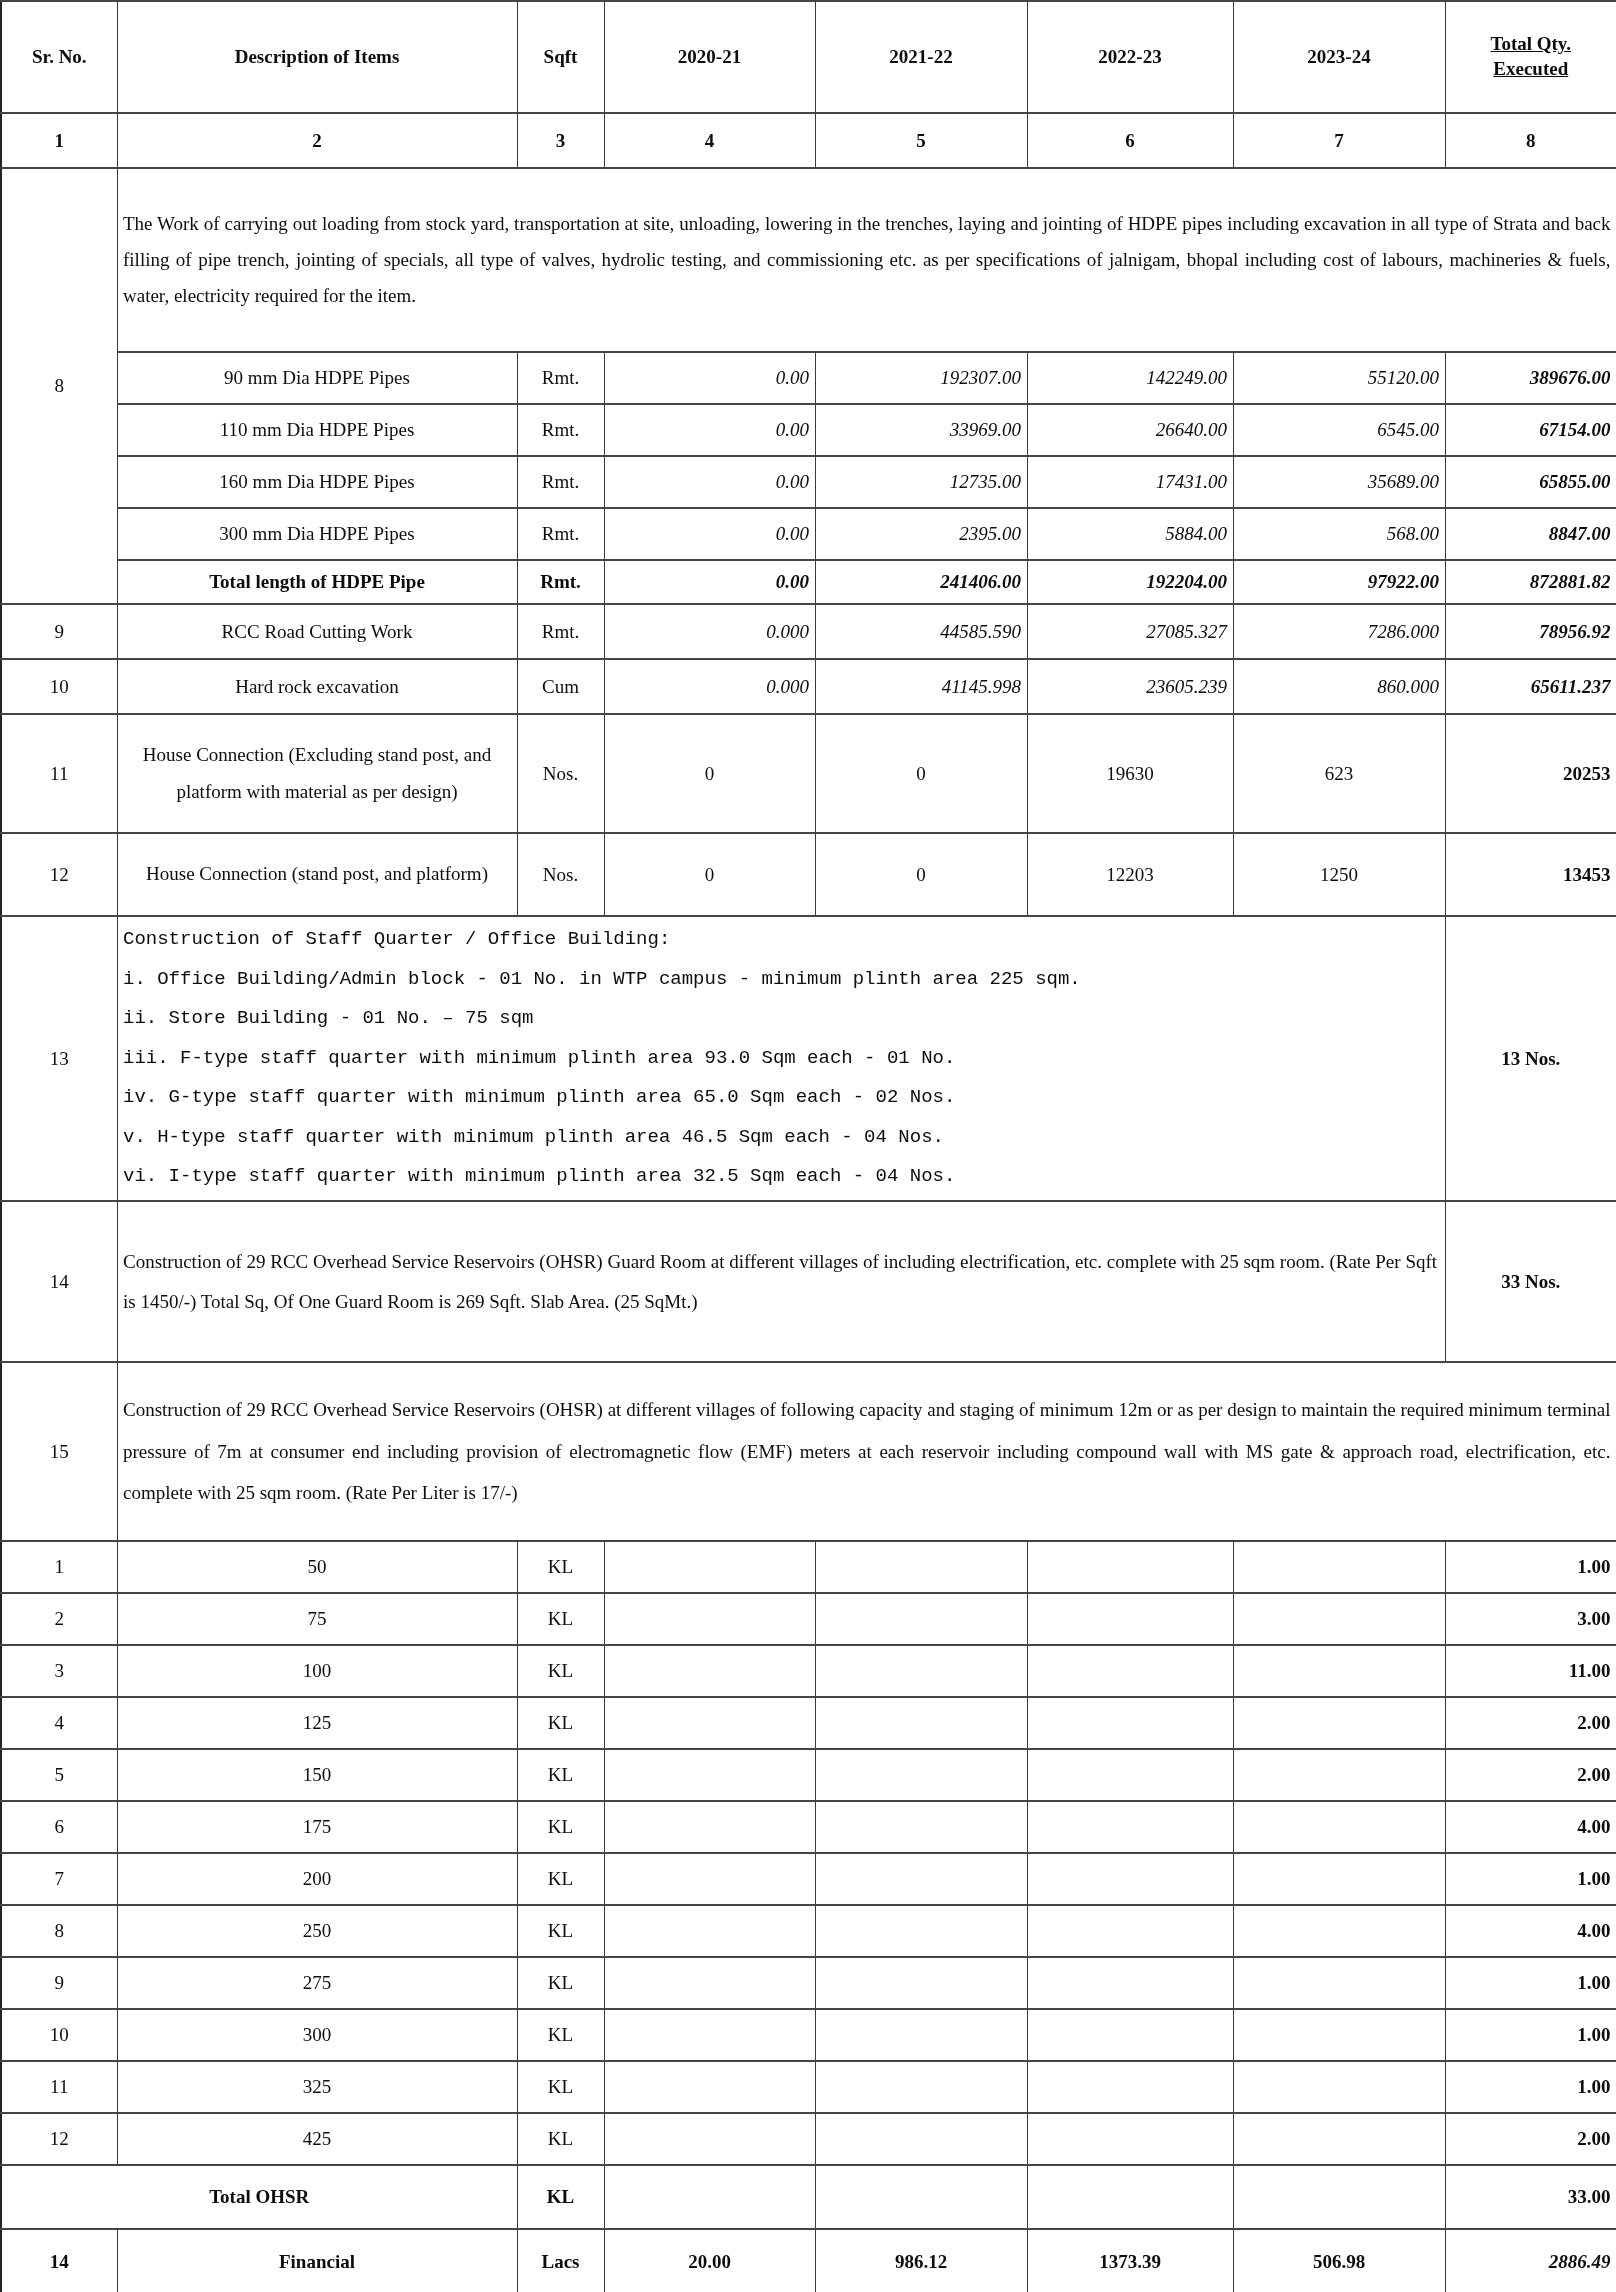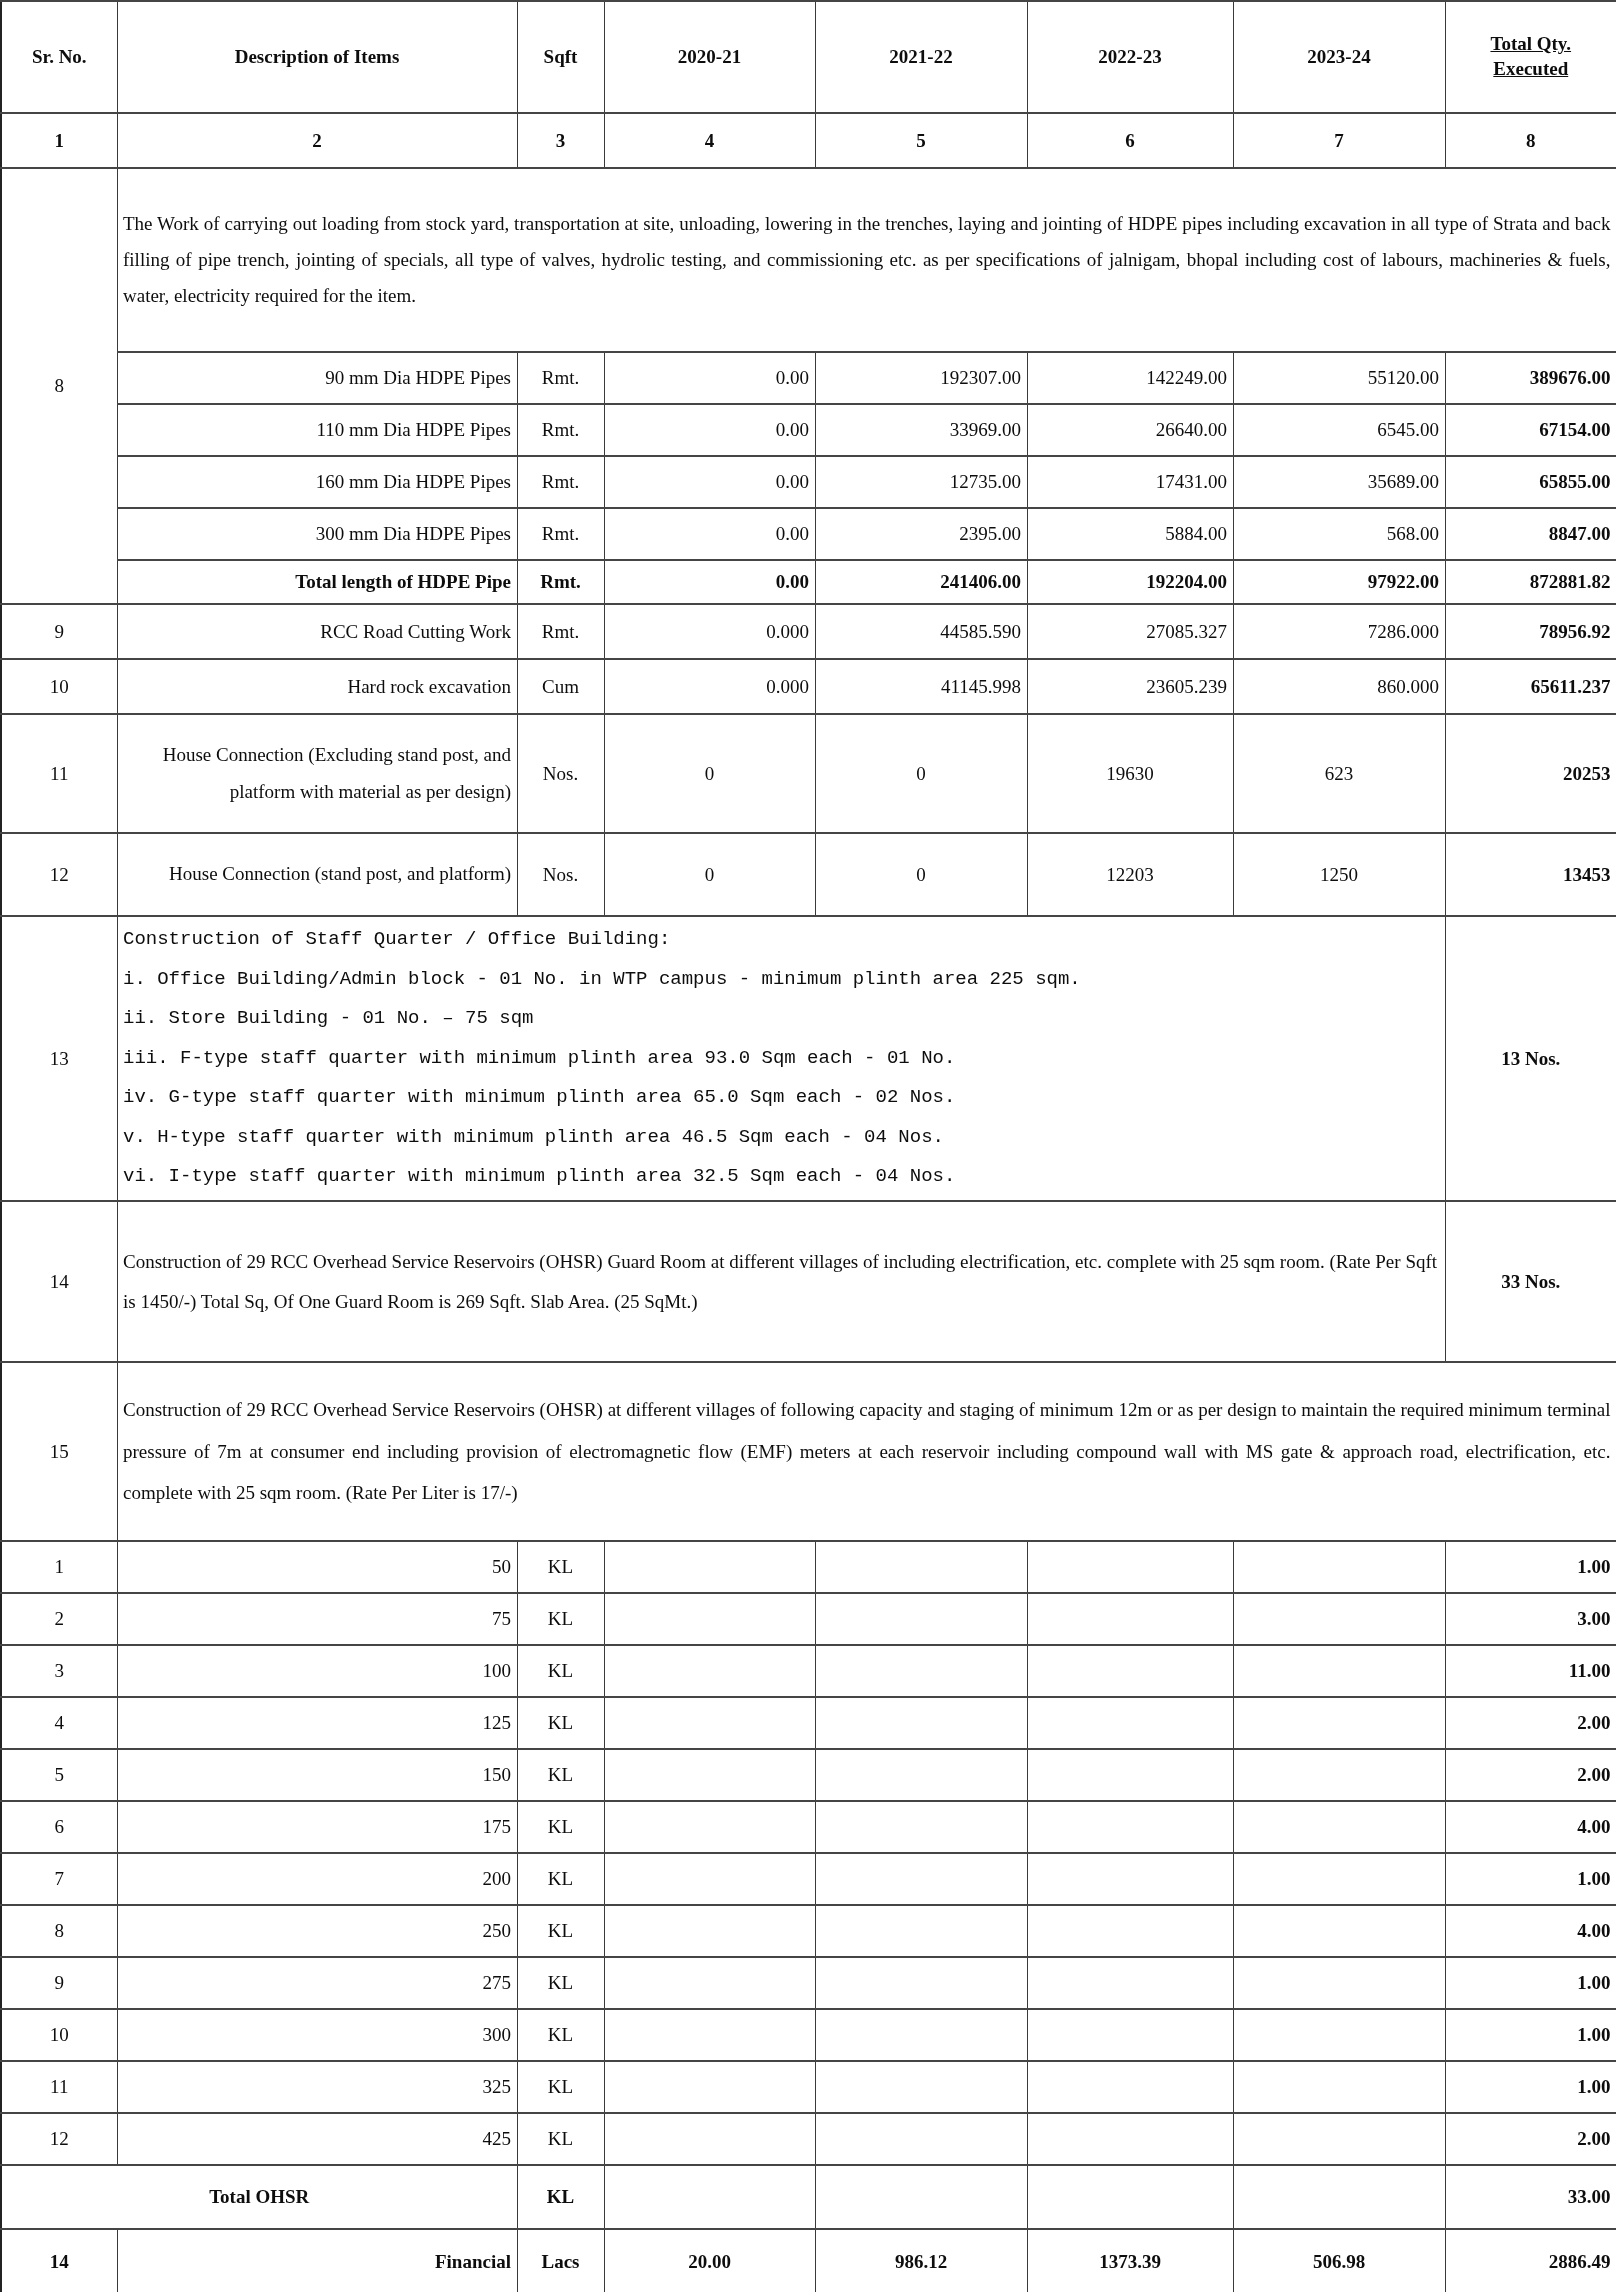--- a/index.html
+++ b/index.html
@@ -10,22 +10,22 @@
   }
   table.qty td, table.qty th {
     border-left:1.8px solid #3a3a3a; border-right:1.8px solid #3a3a3a;
     border-top:2.8px double #454545; border-bottom:2.8px double #454545;
     font-size:19px; overflow:hidden; box-sizing:border-box; vertical-align:middle;
     padding:1.8px 5.5px;
   }
   table.qty { border:2.8px solid #232323; }
   th { font-size:21px; font-weight:bold; text-align:center; line-height:1.35; }
   .c { text-align:center; }
-  .l { text-align:right; padding-left:9.2px; }
-  .r { text-align:right; padding-right:11px; }
+  .l { text-align:center; padding-left:9.2px; }
+  .r { text-align:right; padding-right:11px;font-style:italic; }
   .r2 { text-align:right; padding-right:18.4px; }
   .j { text-align:justify; padding:3.7px 13px; line-height:1.9; }
   .b { font-weight:bold; }
   .pre { white-space:pre-line;font-family:Liberation Mono, monospace; }
   .desc13 { line-height:2.08; padding-left:13px; }
   .desc14 { line-height:2.1; padding-left:13px; padding-right:13px; text-align:left; }
   .desc15 { text-align:justify; padding:3.7px 13px; line-height:2.18; }
   .hdr2 { line-height:1.3;text-decoration:underline; }
 </style>
 </head>

